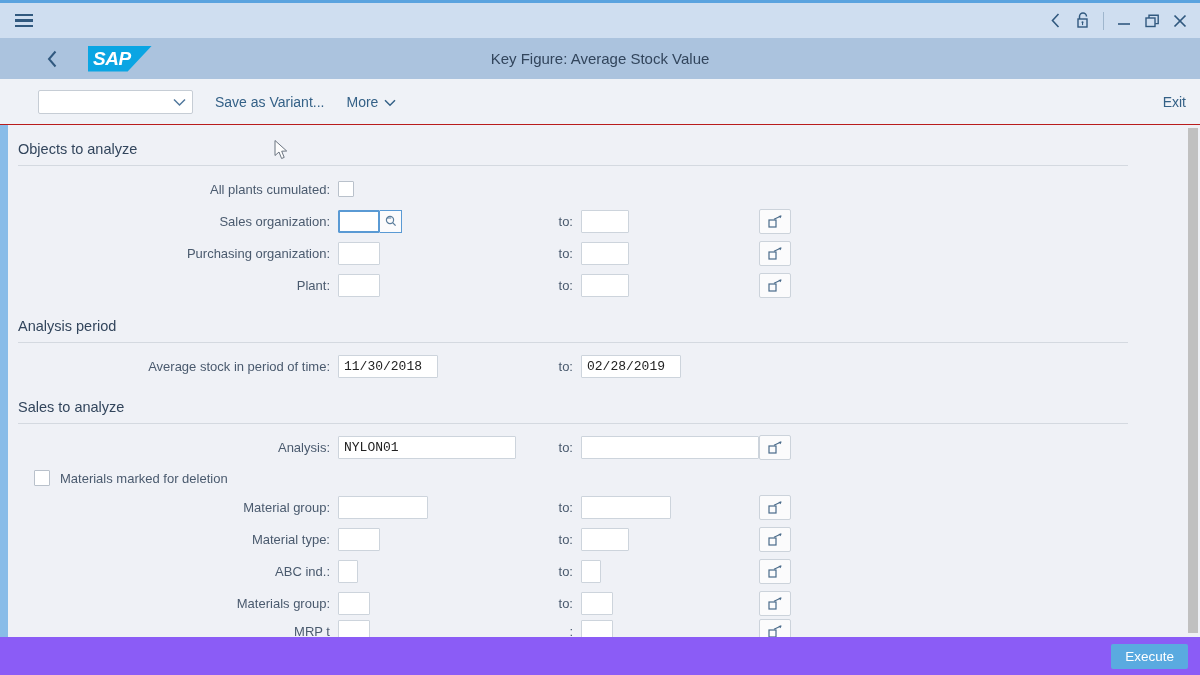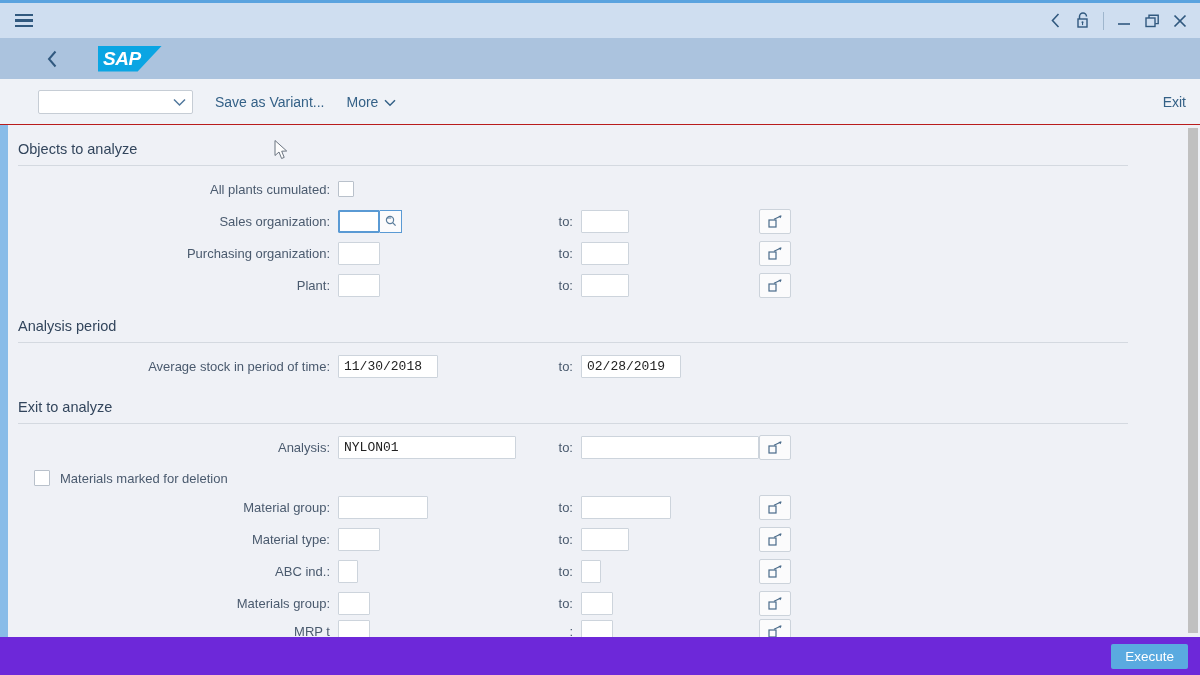--- a/index.html
+++ b/index.html
@@ -34,21 +34,21 @@
   
   .shell {
     position: absolute; left: 0; top: 38px; width: 1200px; height: 41px;
     background: #abc3de; display: flex; align-items: center;
   }
   .back-chevron {
     width: 44px; height: 41px; display: flex; align-items: center; justify-content: center;
     cursor: pointer; color: #31597f; margin-left: 30px;
   }
   .sap-logo {
-    width: 64px; height: 26px; margin-left: 24px; position: relative; cursor: pointer; text-align: right;
+    width: 64px; height: 26px; margin-left: 14px; position: relative; cursor: pointer; text-align: right;
   }
   .sap-logo .shape {
     position: absolute; inset: 0;
     background: linear-gradient(to right, #0aa5e3 0%, #0aa5e3 100%);
     clip-path: polygon(0 0, 100% 0, 62% 100%, 0 100%);
   }
   .sap-logo .txt {
     position: absolute; left: 5px; top: 2px;
     font-size: 19px; font-weight: bold; font-style: italic; color: #fff;
     letter-spacing: -0.5px; font-family: "Liberation Sans", sans-serif;
@@ -134,21 +134,21 @@
     background: #eef0f4;
   }
   .scroll-thumb {
     position: absolute; right: 2px; top: 128px; width: 10px; height: 505px;
     background: #c0c0c0; border-radius: 0;
   }
 
   
   .footer {
     position: absolute; left: 0; bottom: 0; width: 1200px; height: 38px;
-    background: #6d28d9; display: flex; align-items: center; justify-content: flex-end;
+    background: #8b5cf6; display: flex; align-items: center; justify-content: flex-end;
     padding-right: 12px;
   }
   .exec-btn {
     background: #5aaae0; color: #fff; font-size: 13.5px; border: none; border-radius: 2px;
     padding: 5px 14px; cursor: pointer; font-family: "Liberation Sans", sans-serif;
   }
 
   
   .cursor { position: absolute; left: 274px; top: 140px; pointer-events: none; }
 </style>
@@ -199,20 +199,21 @@
 <div class="shell">
   <div class="back-chevron">
     <svg width="11" height="18" viewBox="0 0 11 18">
         <polyline points="8.5,1.5 2,9 8.5,16.5" fill="none" stroke="#31597f" stroke-width="2"></polyline>
       </svg>
   </div>
   <div class="sap-logo">
     <div class="shape"></div>
     <div class="txt">SAP</div>
   </div>
+  <div class="shell-title">Key Figure: Average Stock Value</div>
 </div>
 
 <div class="toolbar">
   <div class="variant-select">
     <div class="val" title=""></div>
     <span>
       <svg width="13" height="9" viewBox="0 0 13 9">
           <polyline points="1,1.5 6.5,7 12,1.5" fill="none" stroke="#51789d" stroke-width="1.5"></polyline>
         </svg>
     </span>
@@ -317,21 +318,21 @@
               <div class="fld" style="width:100px">11/30/2018</div>
             </div>
             <div class="to-lbl" style="width:135px">to:</div>
             <div style="display:flex;align-items:center;margin-left:8px">
               <div class="fld" style="width:100px">02/28/2019</div>
             </div>
           </div>
         </div>
       </div>
       <div>
-        <div class="section-head">Exit to analyze</div>
+        <div class="section-head">Sales to analyze</div>
         <div class="section-rule"></div>
         <div class="rows">
           <div class="row">
             <div class="lbl" style="width:322px">Analysis:</div>
             <div style="display:flex;align-items:center;margin-left:8px">
               <div class="fld" style="width:178px">NYLON01</div>
             </div>
             <div class="to-lbl" style="width:57px">to:</div>
             <div style="display:flex;align-items:center;margin-left:8px">
               <div class="fld" style="width:178px"></div>

